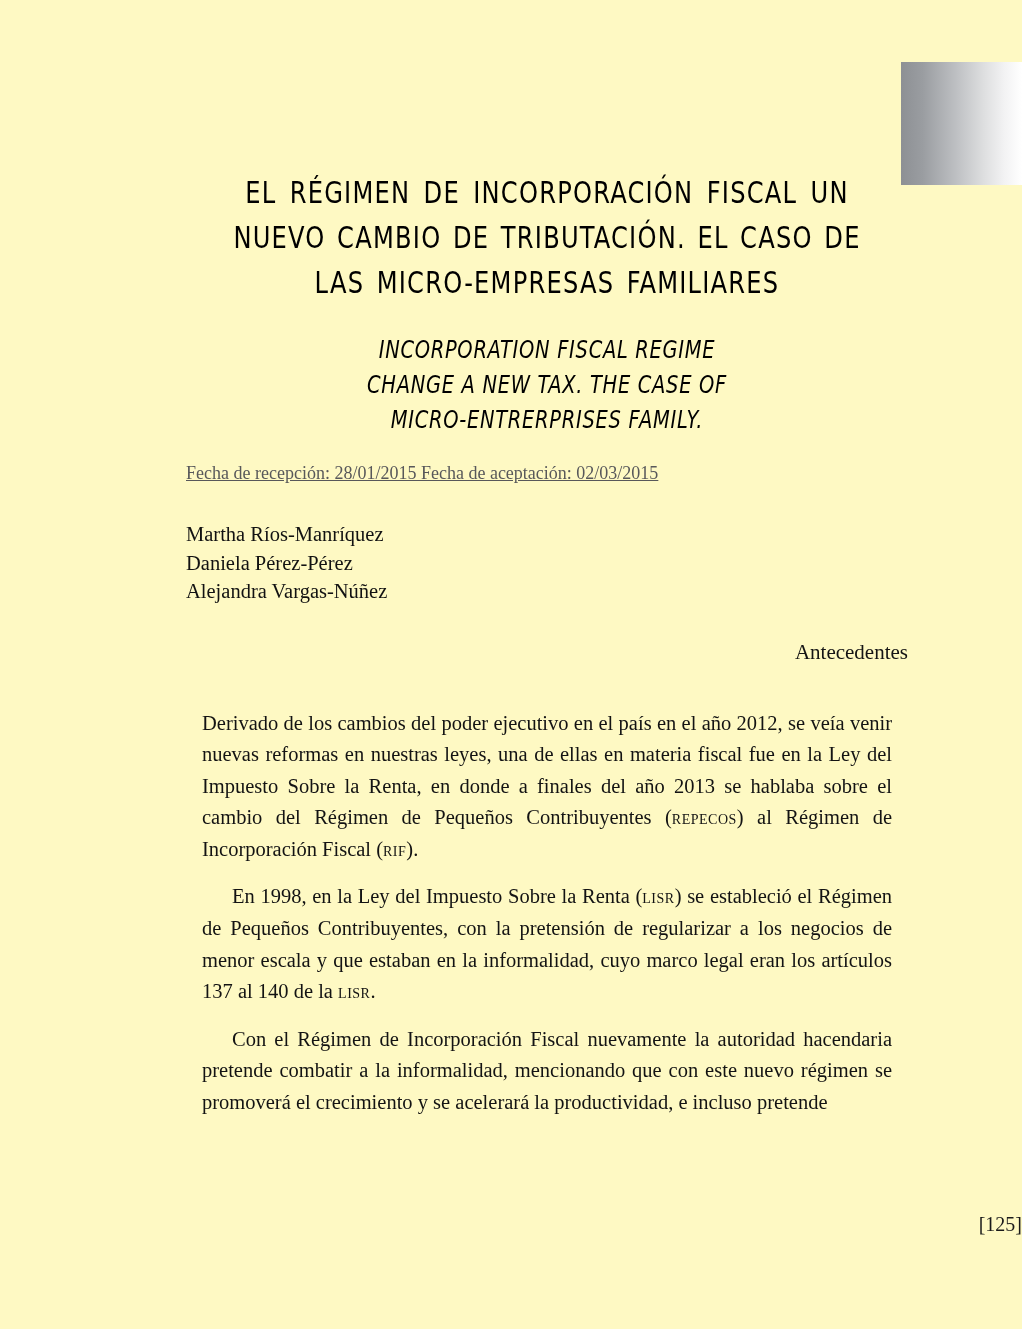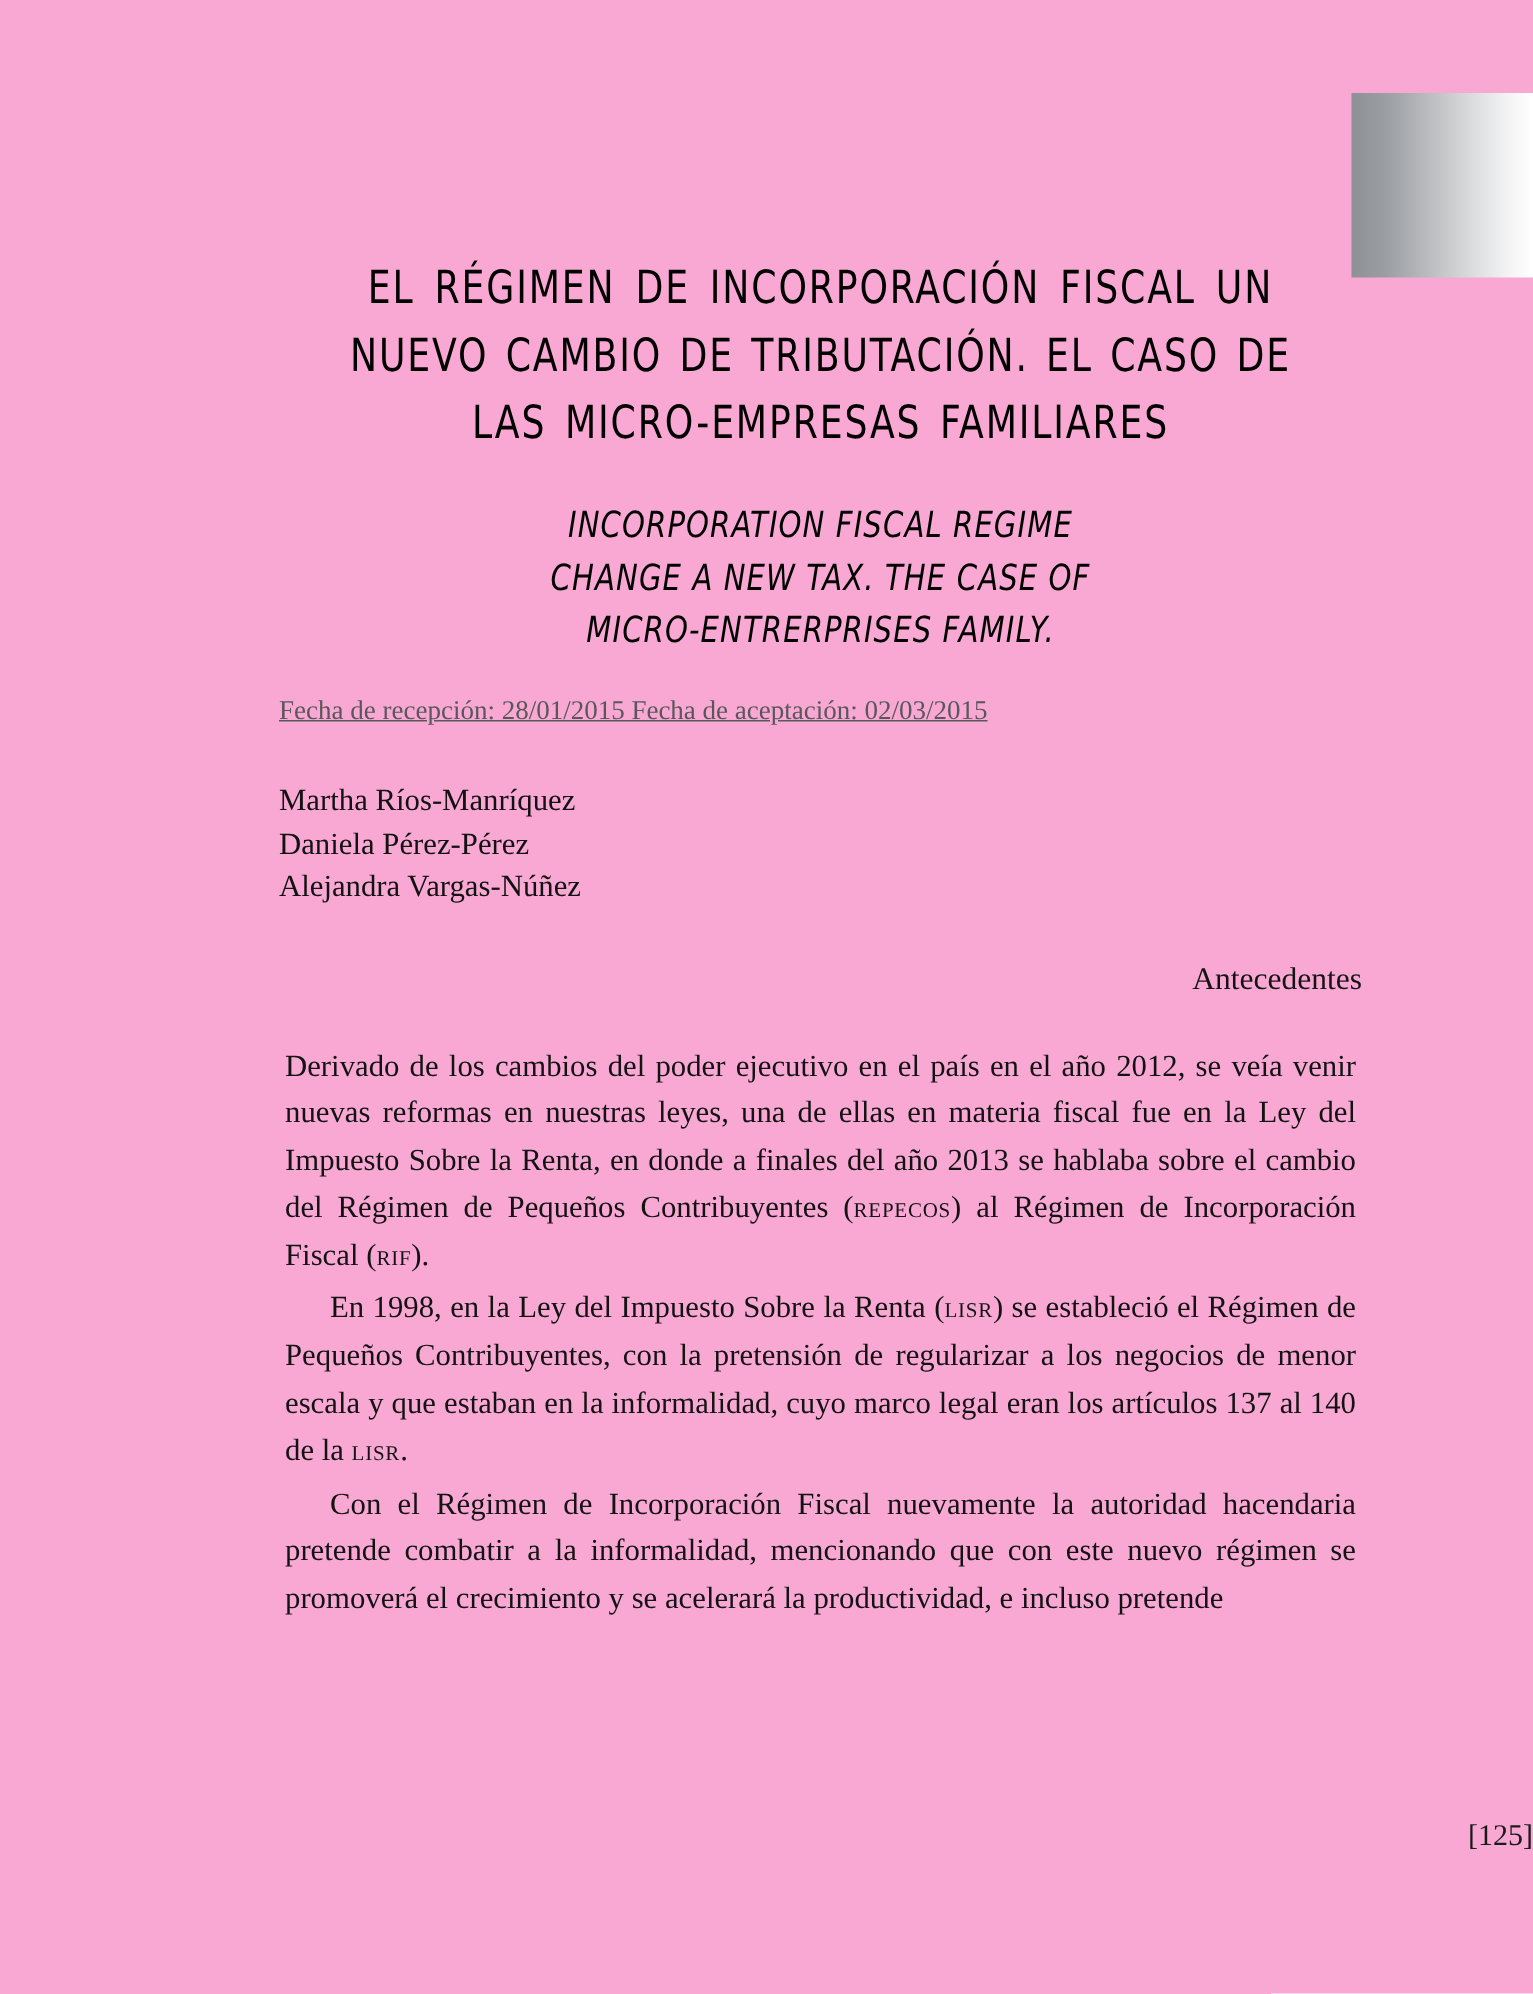--- a/index.html
+++ b/index.html
@@ -5,21 +5,21 @@
 <style>
   html, body {
     margin: 0;
     padding: 0;
     background: #ffffff;
   }
   .page {
     position: relative;
     width: 1022px;
     height: 1329px;
-    background: #f9a8d4;
+    background: #fef9c3;
     overflow: hidden;
     font-family: "Liberation Serif", "DejaVu Serif", serif;
     color: #111111;
   }
 
   
   .corner-gradient {
     position: absolute;
     left: 901px;
     top: 62px;
@@ -122,21 +122,21 @@
   .body-block {
     padding-top: 27px;
     font-size: 20.5px;
     line-height: 31.6px;
     color: #131313;
     text-align: justify;
     text-justify: inter-word;
     hyphens: manual;
   }
   .body-block p {
-    margin: 4px;
+    margin: 16px;
   }
   .body-block p.indent {
     text-indent: 30px;
   }
   .smallcaps {
     font-variant: small-caps;
     text-transform: lowercase;
     letter-spacing: 0.5px;
   }
 

